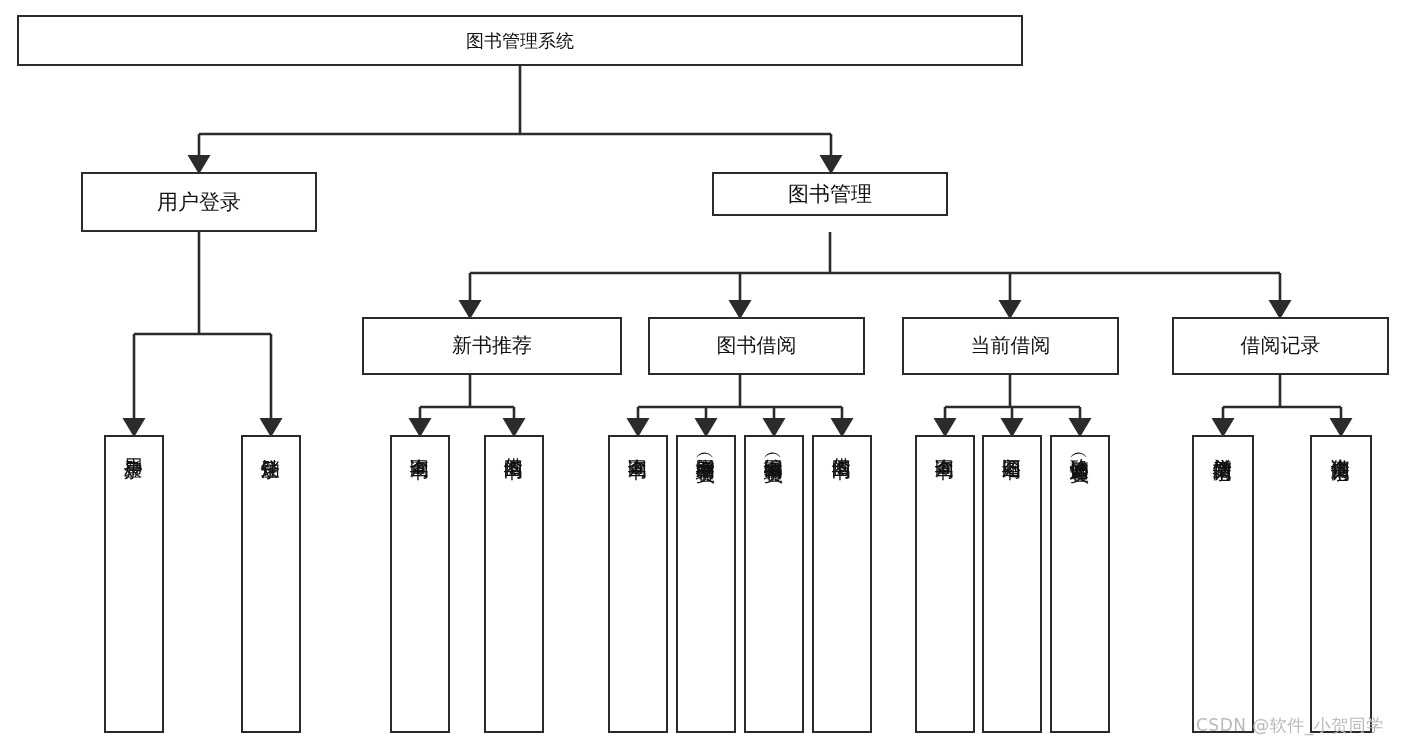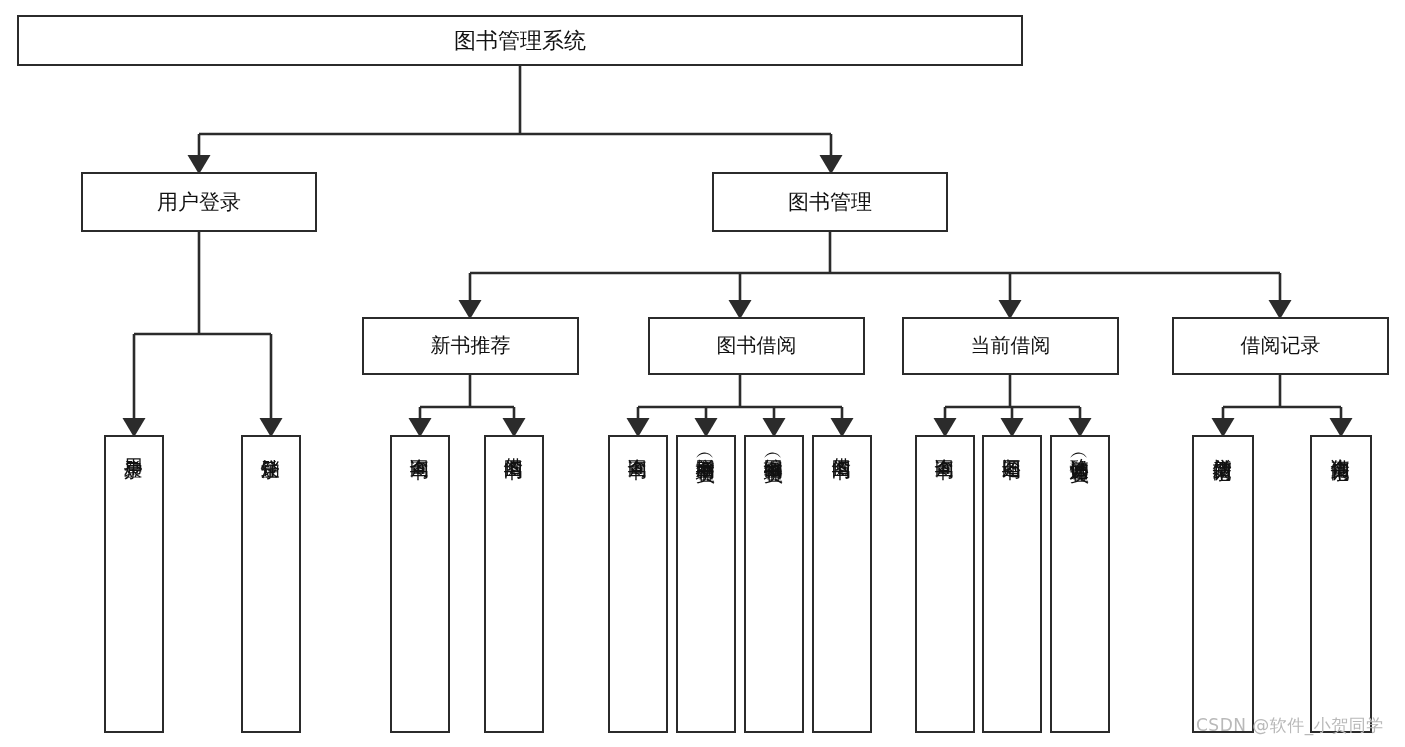--- a/index.html
+++ b/index.html
@@ -49,21 +49,21 @@
   .node.vertical {
     align-items: flex-start;
     padding-top: 6px;
   }
   .node.vertical .label {
     writing-mode: vertical-rl;
     text-orientation: upright;
     letter-spacing: 1px;
     white-space: nowrap;
   }
-  .node.root { font-size: 22px; justify-content: center; }
+  .node.root { font-size: 18px; justify-content: center; }
   .node.level2 { font-size: 21px; }
   .node.level3 { font-size: 20px; }
   .node.leaf { font-size: 19px; }
   .watermark {
     position: absolute;
     color: #b9b9b9;
     font-size: 17px;
     letter-spacing: 0.5px;
     white-space: nowrap;
     user-select: none;
@@ -126,25 +126,25 @@
   </svg>
 
   <div class="node root horizontal" style="left:17px; top:15px; width:1006px; height:51px;">
     <span class="label">图书管理系统</span>
   </div>
 
   <div class="node level2 horizontal" style="left:81px; top:172px; width:236px; height:60px;">
     <span class="label">用户登录</span>
   </div>
 
-  <div class="node level2 horizontal" style="left:712px; top:172px; width:236px; height:60px;">
+  <div class="node level2 horizontal" style="left:712px; top:172px; width:236px; height:44px;">
     <span class="label">图书管理</span>
   </div>
 
-  <div class="node level3 horizontal" style="left:362px; top:317px; width:217px; height:58px;">
+  <div class="node level3 horizontal" style="left:362px; top:317px; width:260px; height:58px;">
     <span class="label">新书推荐</span>
   </div>
 
   <div class="node level3 horizontal" style="left:648px; top:317px; width:217px; height:58px;">
     <span class="label">图书借阅</span>
   </div>
 
   <div class="node level3 horizontal" style="left:1172px; top:317px; width:217px; height:58px;">
     <span class="label">借阅记录</span>
   </div>

